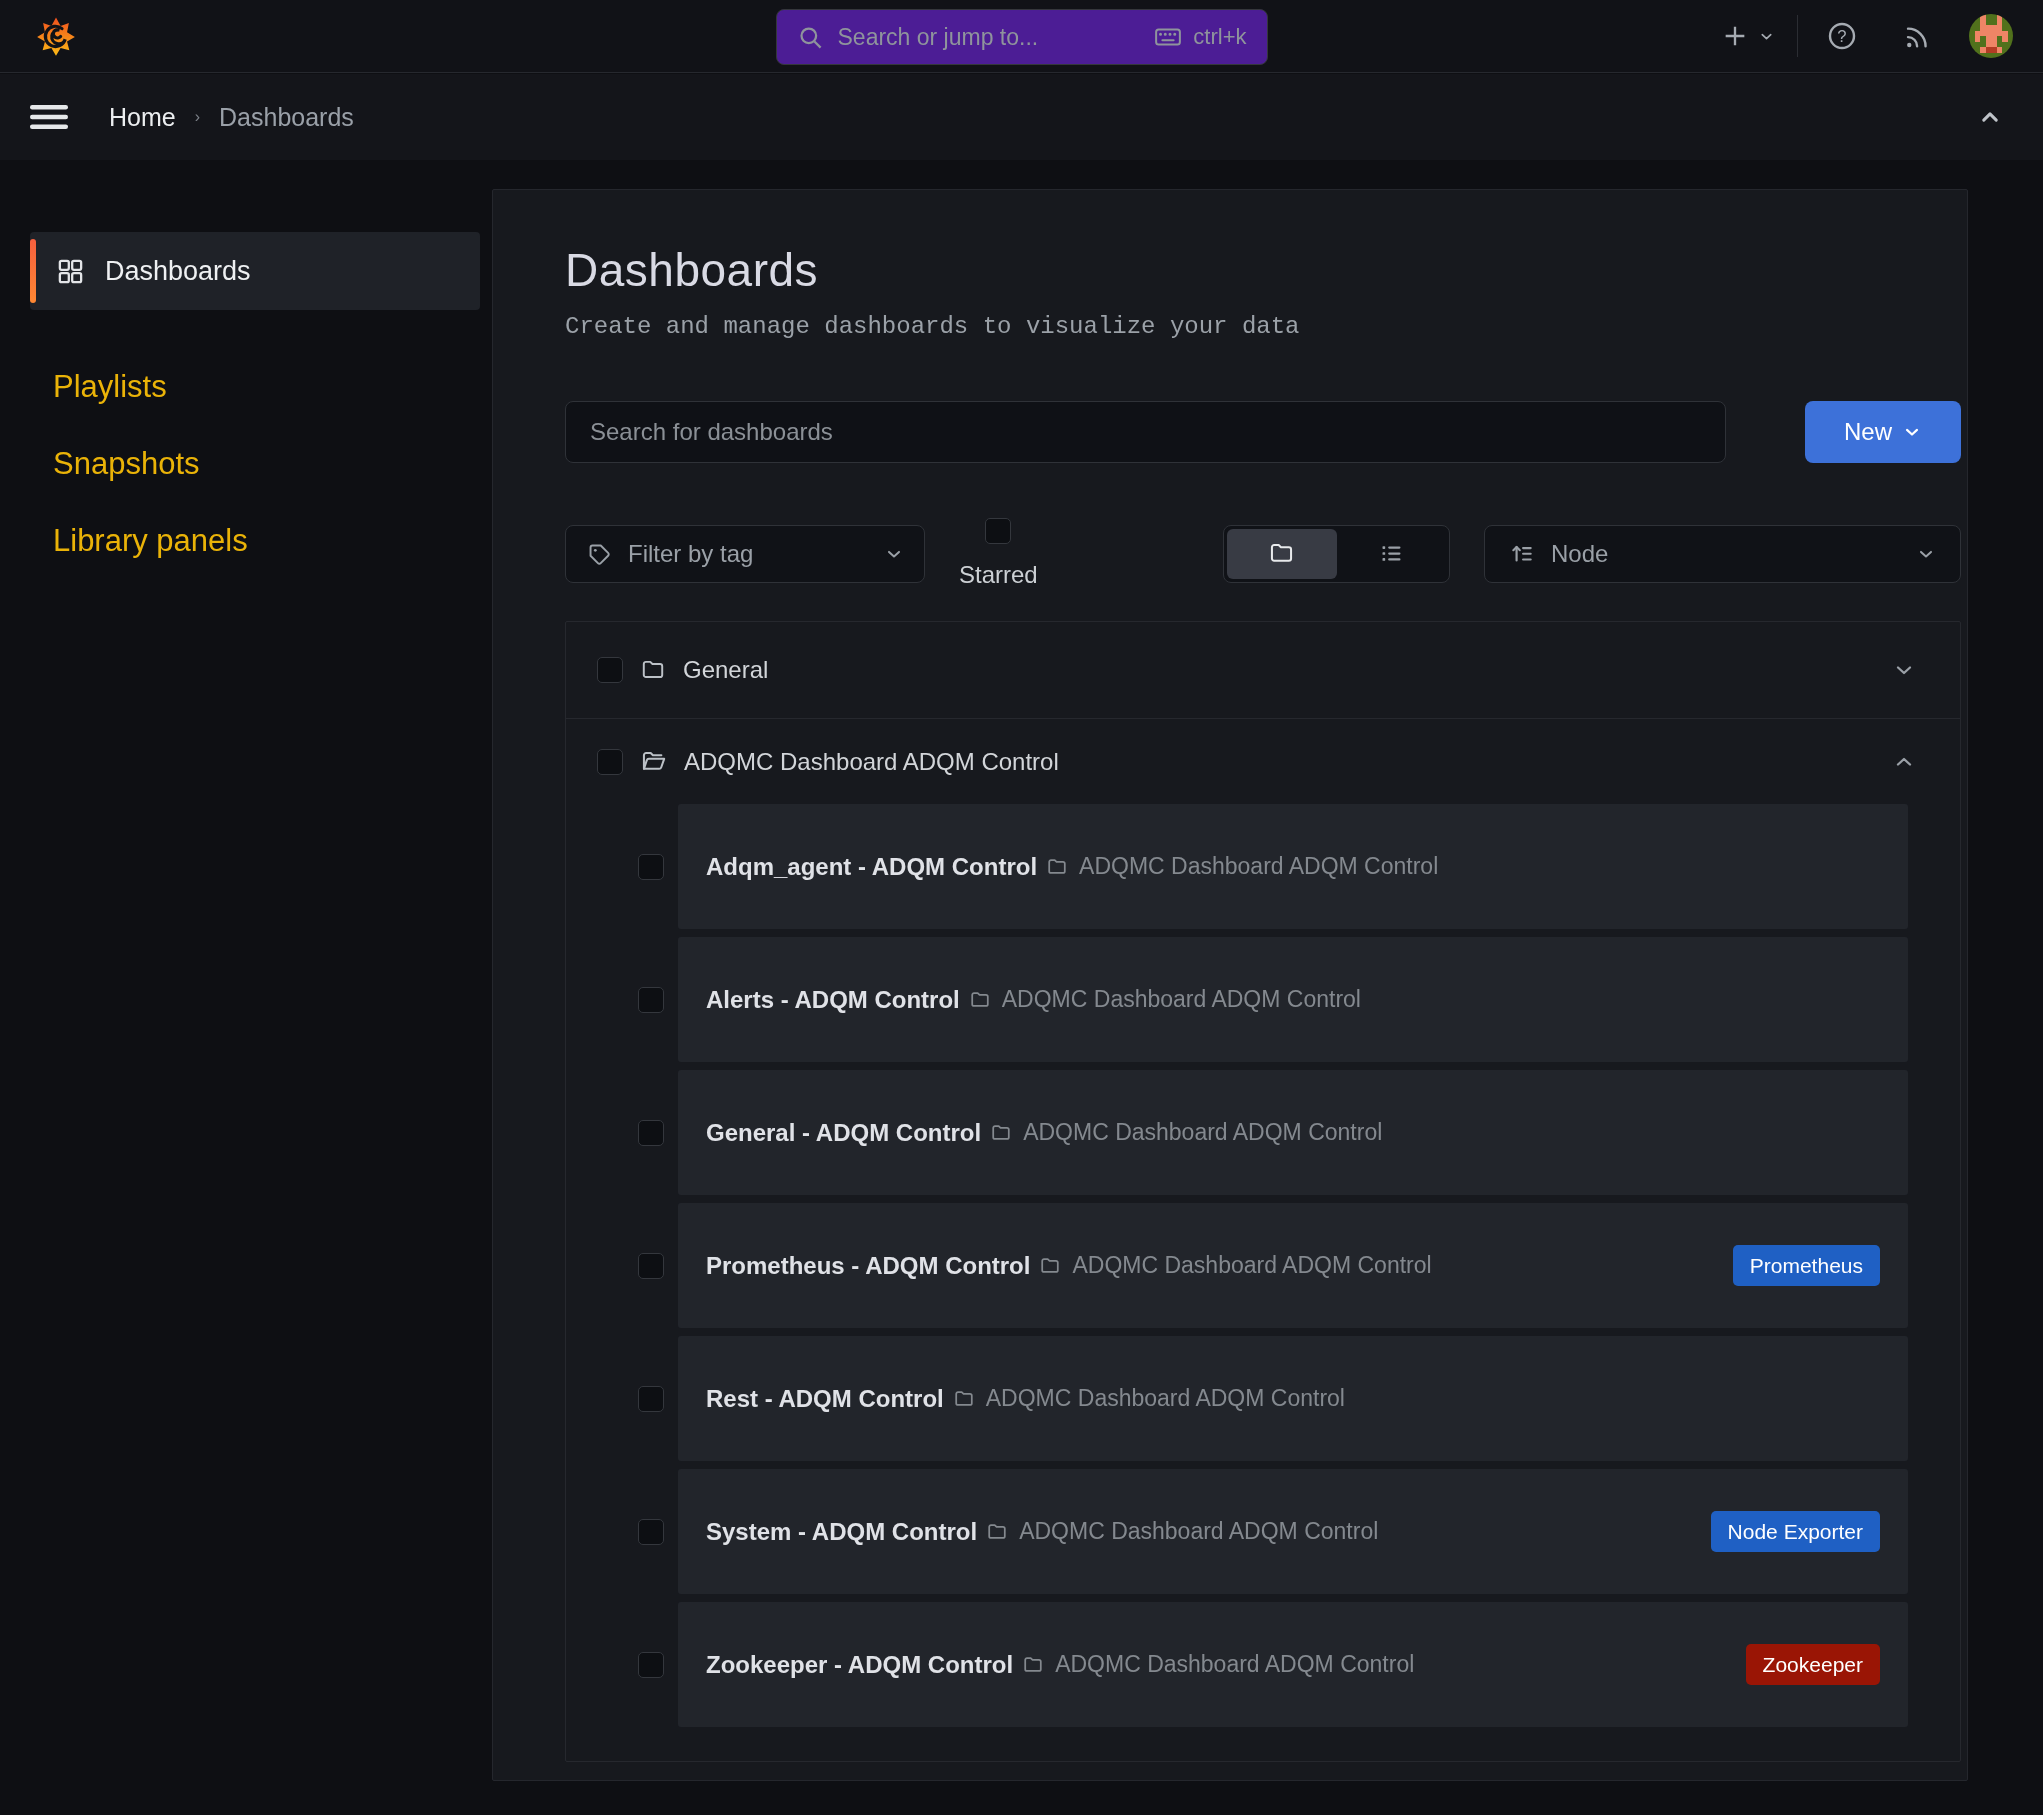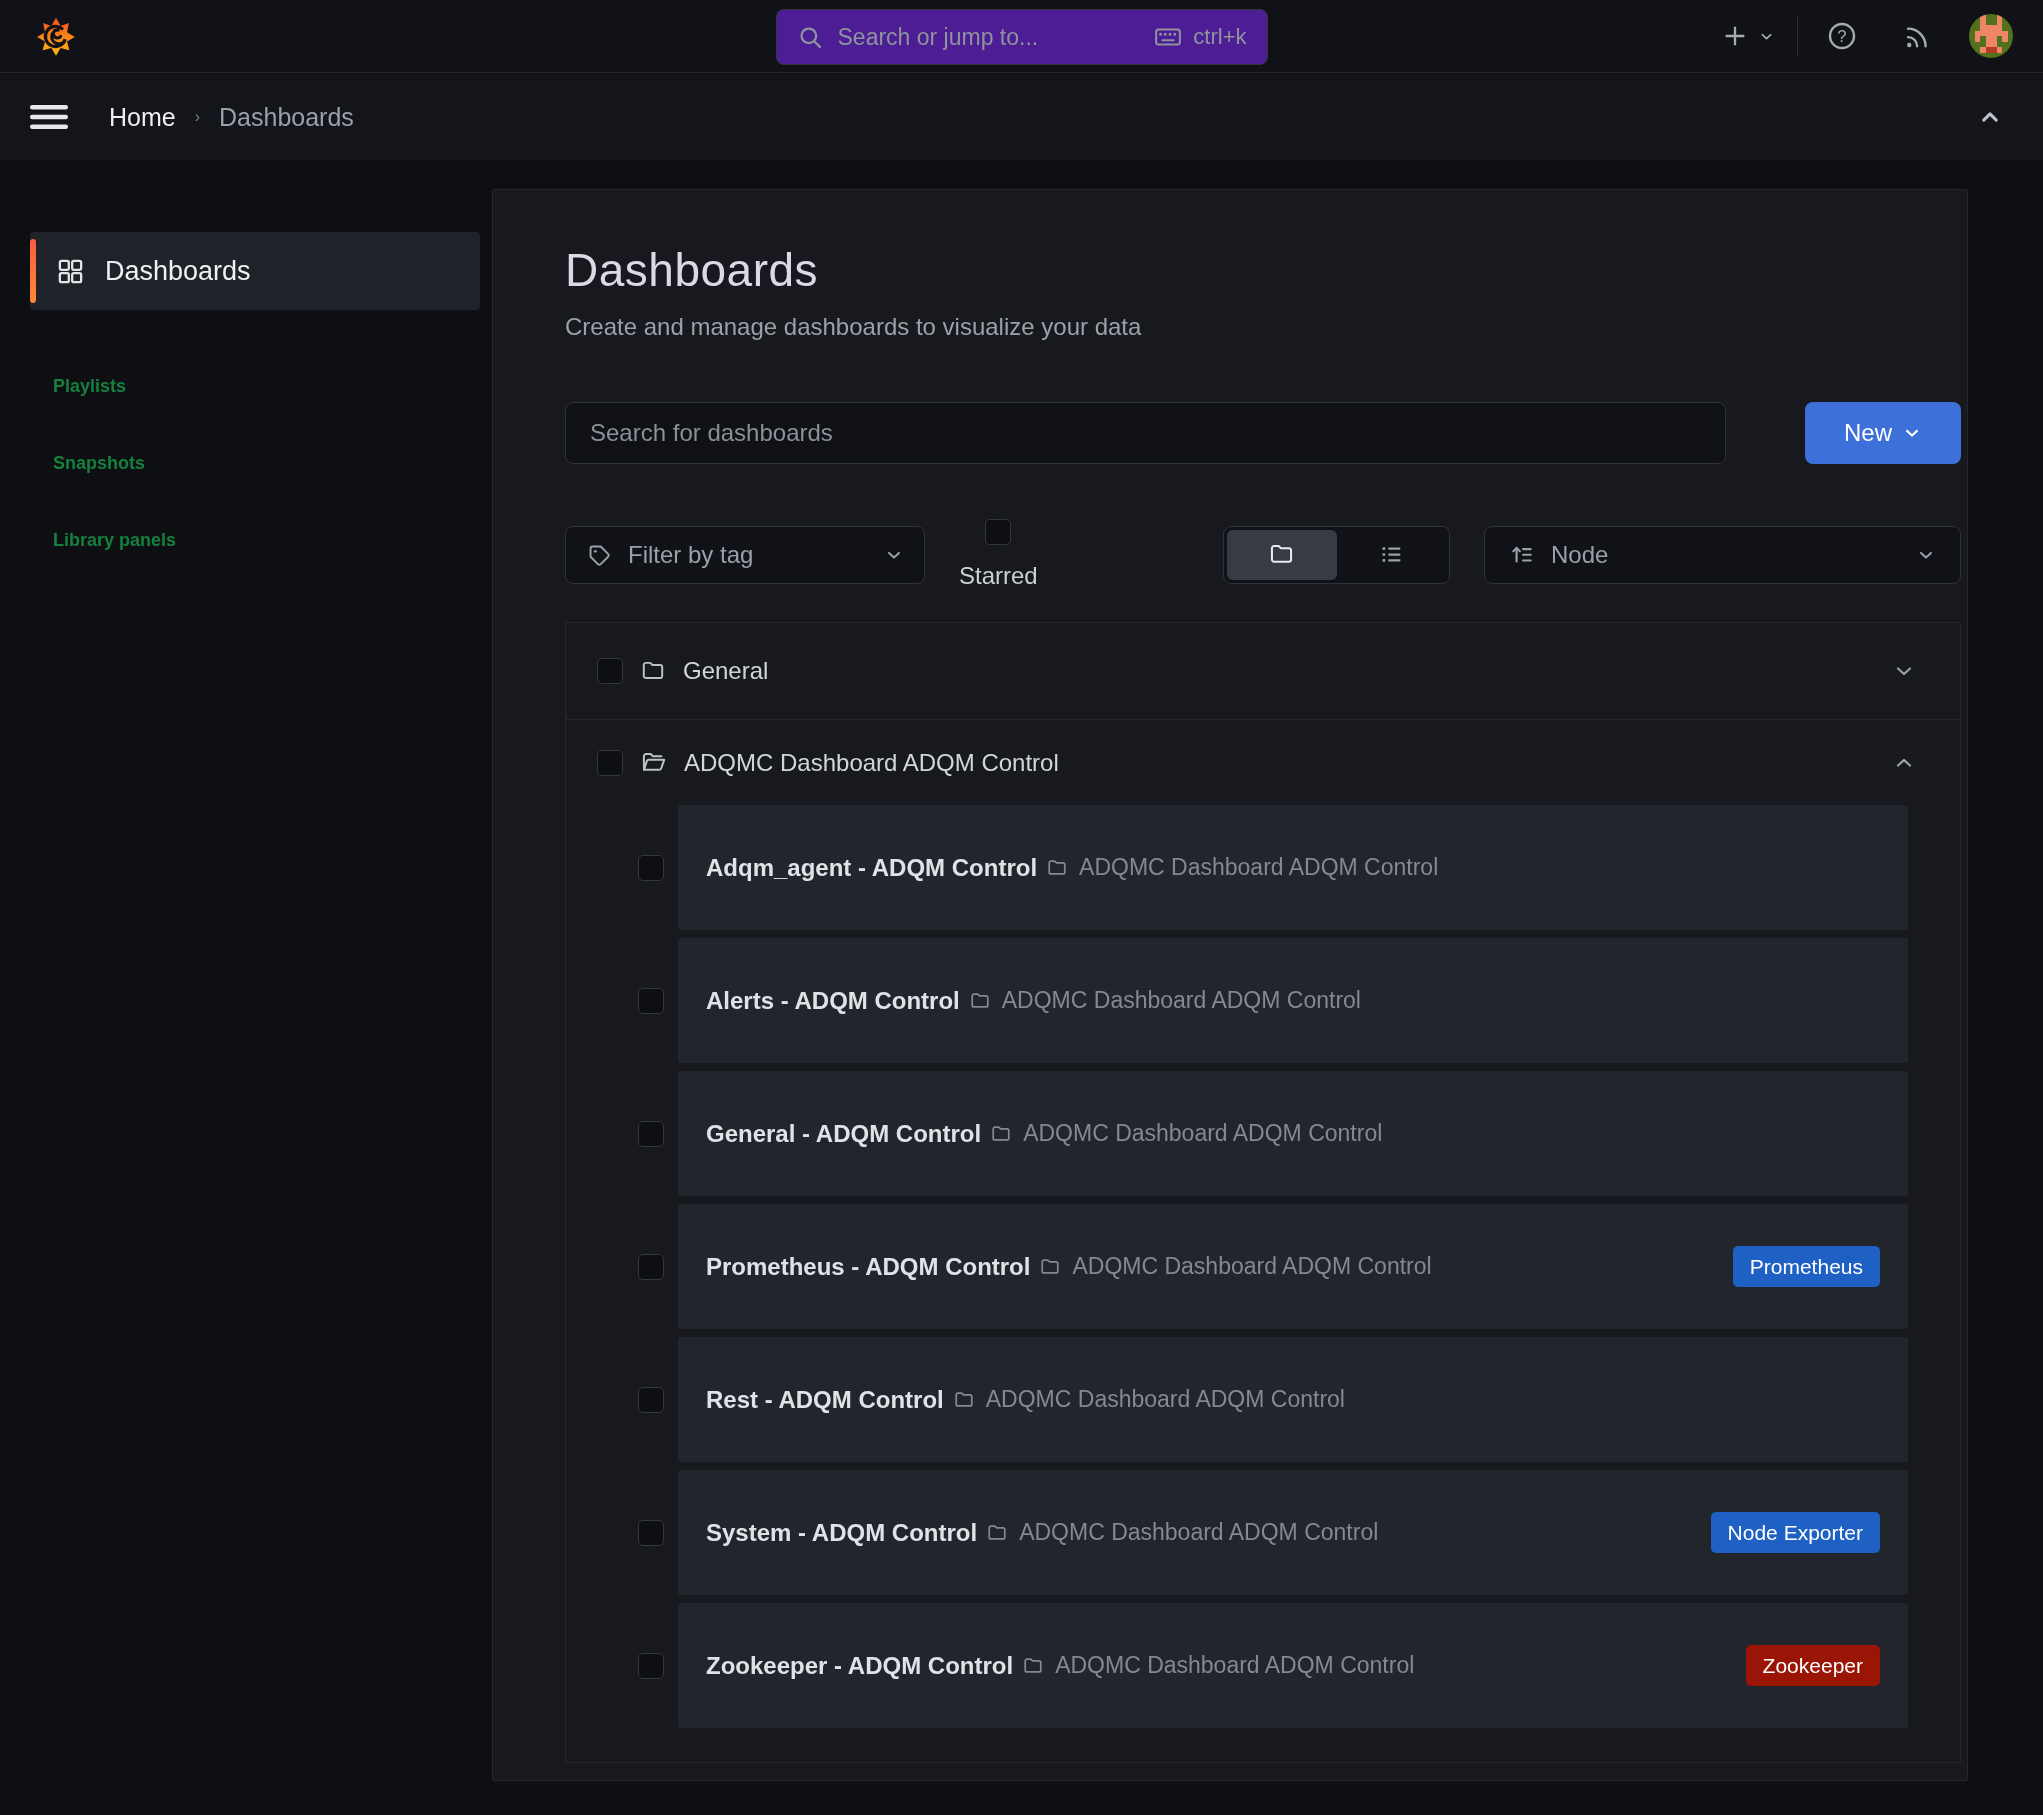--- a/index.html
+++ b/index.html
@@ -56,34 +56,33 @@
     display:flex; align-items:center; cursor:pointer;
   }
   .side-active .indicator {
     position:absolute; left:0; top:7px; bottom:7px; width:6px; border-radius:3px;
     background:linear-gradient(180deg,#f55f3e,#ff8833);
   }
   .side-active .gicon { margin-left:26px; color:#e3e5e8; }
   .side-active .lbl { margin-left:20px; font-size:27px; color:#eef0f2; font-weight:500; }
   .side-item {
     margin-left:30px; width:450px; height:77px; padding-left:23px;
-    display:flex; align-items:center; font-size:18px; color:#15803d; cursor:pointer;
+    display:flex; align-items:center; font-size:31px; color:#eab308; cursor:pointer;
     border-radius:4px;
-    font-weight:bold;
   }
   .side-list { margin-top:38px; }
 
   
   .panel {
     position:absolute; left:492px; top:189px; width:1476px; height:1592px;
     background:#17191e; border:1px solid #25272d; border-radius:2px;
     padding:53px 8px 0 72px;
   }
   .page-title { font-size:46px; font-weight:500; color:#d9dae4; letter-spacing:0.5px; }
-  .page-subtitle { margin-top:16px; font-size:24px; color:#9ba1a8; }
+  .page-subtitle { margin-top:16px; font-size:24px; color:#9ba1a8;font-family:Liberation Mono, monospace; }
 
   .search-row { margin-top:61px; display:flex; align-items:center; width:1396px; }
   .dash-search {
     width:1161px; height:62px; background:#0f1116; border:1px solid #2f3238;
     border-radius:8px; padding:0 24px; font-size:24px; color:#d8d9e3;
     font-family:"Liberation Sans", sans-serif; outline:none;
   }
   .dash-search::placeholder { color:#8b9096; }
   .new-btn {
     margin-left:auto; width:156px; height:62px; border:none; border-radius:8px;

